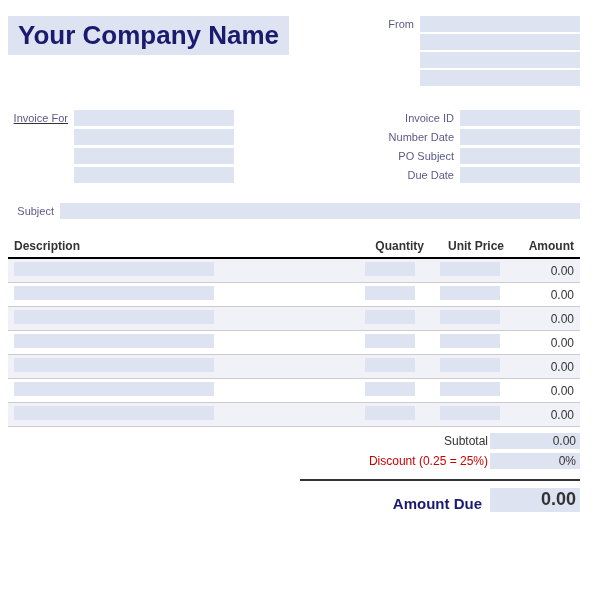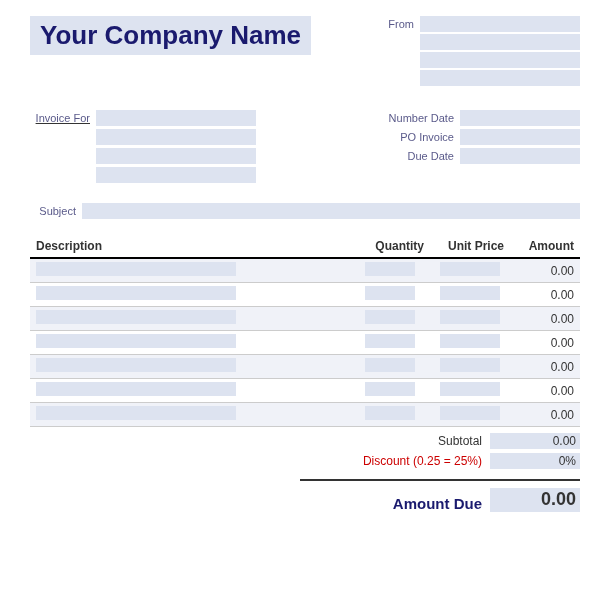--- a/index.html
+++ b/index.html
@@ -7,21 +7,21 @@
       font-family: Arial, sans-serif;
       font-size: 12px;
       color: #333;
       background: #fff;
       width: 600px;
       min-height: 591px;
     }
 
     .invoice-wrapper {
       width: 600px;
-      padding: 16px 20px 20px 30px;
+      padding: 16px 20px 20px 8px;
     }
 
     
     .header {
       display: flex;
       justify-content: space-between;
       align-items: flex-start;
       margin-bottom: 24px;
     }
 
@@ -220,21 +220,21 @@
       display: flex;
       flex-direction: column;
       align-items: flex-end;
       margin-top: 6px;
       padding-right: 0;
     }
 
     .totals-row {
       display: flex;
       align-items: center;
-      gap: 8px;
+      gap: 2px;
       margin-bottom: 4px;
       width: 280px;
       justify-content: flex-end;
     }
 
     .totals-label {
       font-size: 12px;
       color: #333;
       text-align: right;
       min-width: 120px;
@@ -332,25 +332,29 @@
         <span class="invoice-for-field"></span>
       </div>
       <div class="invoice-for-row">
         <span class="invoice-for-label"></span>
         <span class="invoice-for-field"></span>
       </div>
     </div>
 
     <div class="invoice-meta">
       <div class="invoice-meta-row">
+        <span class="invoice-meta-label">Invoice ID</span>
+        <span class="invoice-meta-field"></span>
+      </div>
+      <div class="invoice-meta-row">
         <span class="invoice-meta-label">Number Date</span>
         <span class="invoice-meta-field"></span>
       </div>
       <div class="invoice-meta-row">
-        <span class="invoice-meta-label">PO Invoice</span>
+        <span class="invoice-meta-label">PO Subject</span>
         <span class="invoice-meta-field"></span>
       </div>
       <div class="invoice-meta-row">
         <span class="invoice-meta-label">Due Date</span>
         <span class="invoice-meta-field"></span>
       </div>
     </div>
   </div>
 
   <div class="subject-section">

